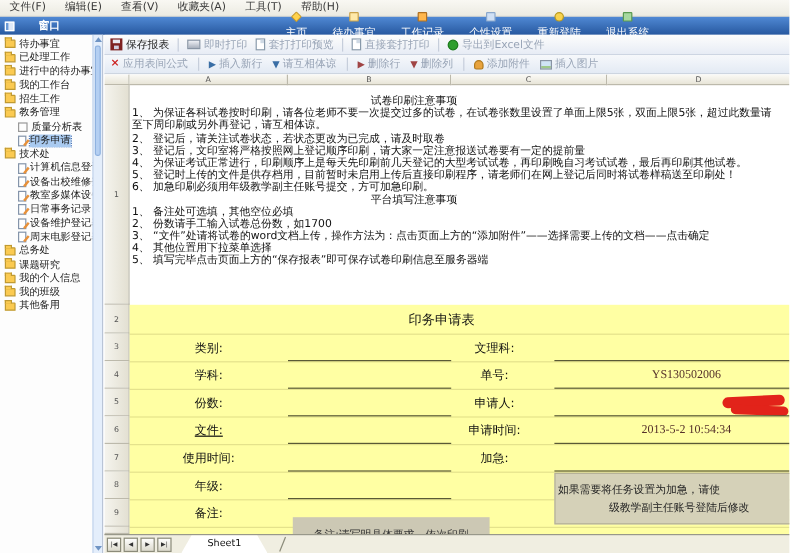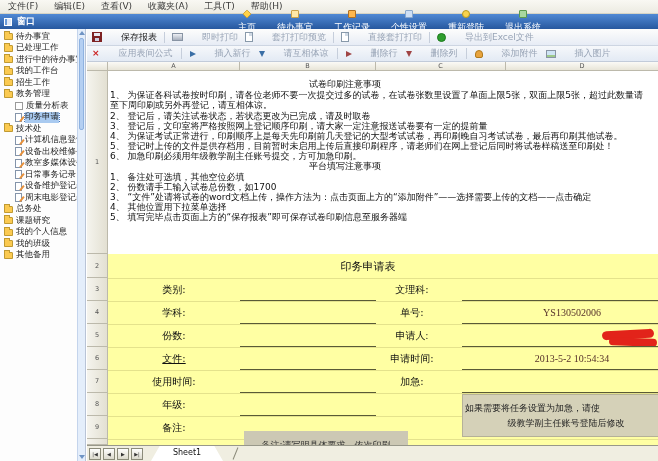--- a/index.html
+++ b/index.html
@@ -9,21 +9,21 @@
 
   
   .menubar { position:absolute; left:0; top:0; width:658px; height:14px;
     background:linear-gradient(#f9f8f3,#ecebe2); border-bottom:1px solid #d6d4c6;
     display:flex; align-items:center; font-size:9px; color:#3a3a3a; }
   .menu-item { padding:0 8px; line-height:13px; }
 
   
   .bluebar { position:absolute; left:0; top:14px; width:658px; height:15px;
     background:linear-gradient(#5089d4,#27589f); color:#fff; font-size:9px; }
-  .win-label { position:absolute; left:4px; top:0; height:15px; display:flex; align-items:center; gap:5px; font-weight:bold; }
+  .win-label { position:absolute; left:4px; top:0; height:15px; display:flex; align-items:center; gap:20px; font-weight:bold; }
   .win-icon { width:8px; height:8px; background:#dfe9f8; border:1px solid #fff; box-shadow:inset 2px 0 #6a9ad8; }
   .nav-buttons { position:absolute; left:238px; top:0; height:15px; display:flex; align-items:center; gap:21px; }
   .nav-btn { display:flex; align-items:center; gap:3px; white-space:nowrap; cursor:pointer;flex-direction:column; }
   .ni { width:8px; height:8px; border-radius:1px; flex:none; }
   .ni-home { background:#ffd24a; border:1px solid #c89a2a; transform:rotate(45deg) scale(.8); }
   .ni-todo { background:#ffe9a8; border:1px solid #caa24a; }
   .ni-work { background:#ffb74d; border:1px solid #b07020; }
   .ni-set  { background:#cfe0f5; border:1px solid #8aa8cc; }
   .ni-relog{ background:#f8d34e; border:1px solid #b89a20; border-radius:50%; }
   .ni-exit { background:#a8d8a0; border:1px solid #5a9a50; }
@@ -49,21 +49,21 @@
   .sb-up { top:2px; border-bottom:4px solid #6f94c4; }
   .sb-down { bottom:2px; border-top:4px solid #6f94c4; }
 
   
   .toolbar1 { position:absolute; left:87px; top:29px; width:571px; height:17px;
     background:linear-gradient(#fdfdfc,#e7ecf5); border-bottom:1px solid #cdd5e2;
     display:flex; align-items:center; gap:7px; padding-left:5px; font-size:9px; }
   .toolbar2 { position:absolute; left:87px; top:46px; width:571px; height:16px;
     background:linear-gradient(#f6f8fb,#e3eaf4); border-bottom:1px solid #c2cbd9;
     display:flex; align-items:center; gap:8px; padding-left:5px; font-size:9px; }
-  .tb-btn { display:flex; align-items:center; gap:19px; color:#98a4b6; white-space:nowrap; cursor:pointer; }
+  .tb-btn { display:flex; align-items:center; gap:3px; color:#98a4b6; white-space:nowrap; cursor:pointer; }
   .tb-btn.en { color:#1c1c1c; }
   .tb-sep { width:1px; height:11px; background:#c6cedb; flex:none; }
   .ic-save { width:10px; height:10px; background:#7e2222; position:relative; flex:none; }
   .ic-save::before { content:""; position:absolute; left:2px; top:1px; right:2px; height:3px; background:#e8e8f0; }
   .ic-save::after { content:""; position:absolute; left:3px; bottom:1px; width:4px; height:3px; background:#cfcfe0; }
   .ic-print { width:11px; height:8px; background:linear-gradient(#eef0f5,#a8b0bd); border:1px solid #8894a4; flex:none; }
   .ic-page { width:8px; height:10px; background:#fff; border:1px solid #8899aa; flex:none; position:relative; }
   .ic-page::before { content:""; position:absolute; right:0; top:0; width:3px; height:3px; background:#cfd9e4; }
   .ic-excel { width:9px; height:9px; border-radius:50%; background:#2e9e2e; border:1px solid #1c7a1c; flex:none; }
   .ic-x { color:#cc2222; font-size:9px; line-height:9px; font-weight:bold; flex:none; }
@@ -369,21 +369,21 @@
       <div class="lf" style="top:29px;">类别:</div>
       <div class="lf" style="top:52px;">学科:</div>
       <div class="lf" style="top:75px;">份数:</div>
       <div class="lf" style="top:98px;text-decoration:underline;">文件:</div>
       <div class="lf" style="top:121px;">使用时间:</div>
       <div class="lf" style="top:144px;">年级:</div>
       <div class="lf" style="top:167px;">备注:</div>
 
       <div class="rf" style="top:29px;">文理科:</div>
       <div class="rf" style="top:52px;">单号:</div>
-      <div class="rf" style="top:75px;font-family:Liberation Serif, serif;">申请人:</div>
+      <div class="rf" style="top:75px;">申请人:</div>
       <div class="rf" style="top:98px;">申请时间:</div>
       <div class="rf" style="top:121px;">加急:</div>
 
       <div class="rv" style="top:53px;">YS130502006</div>
       <div class="rv" style="top:99px;">2013-5-2 10:54:34</div>
 
       <div class="blob blob1"></div>
       <div class="blob blob2"></div>
 
       <div class="ul ul-l" style="top:46px;"></div>

